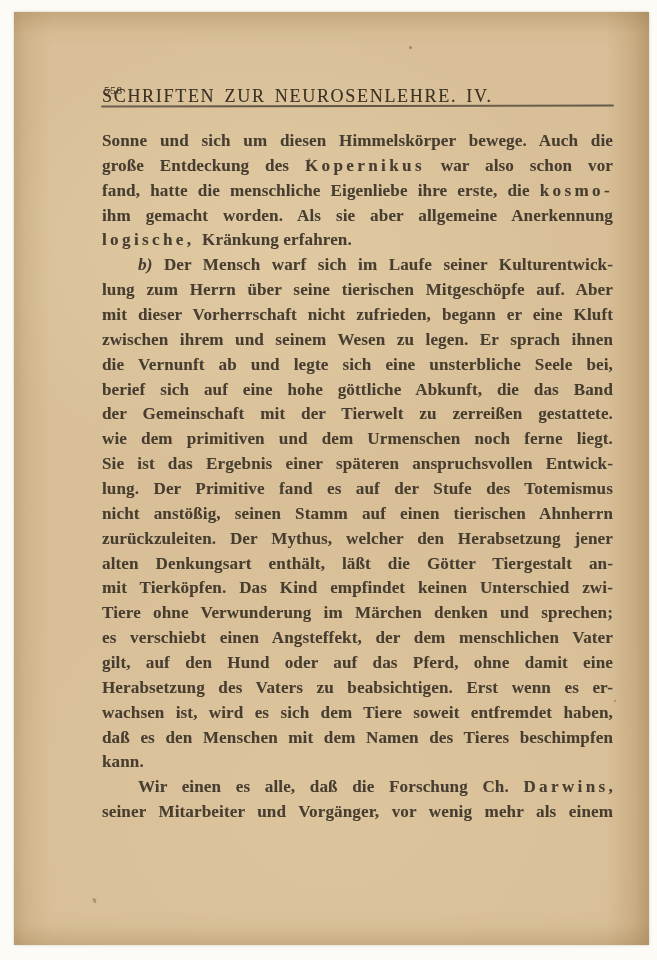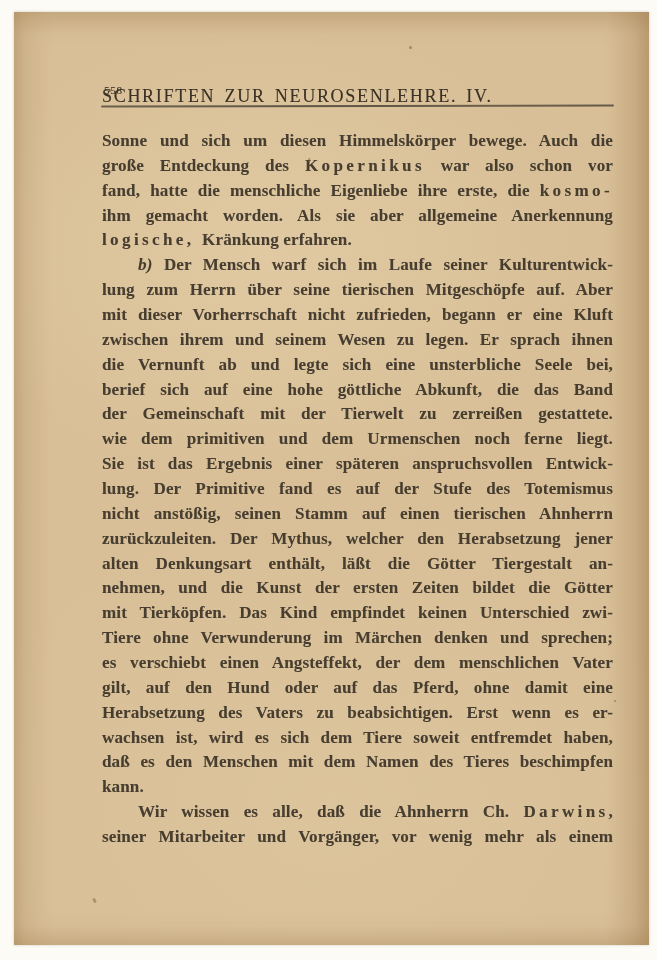--- a/index.html
+++ b/index.html
@@ -69,32 +69,31 @@
         <div class="line"><span>zwischen ihrem und seinem Wesen zu legen. Er sprach ihnen</span></div>
         <div class="line"><span>die Vernunft ab und legte sich eine unsterbliche Seele bei,</span></div>
         <div class="line"><span>berief sich auf eine hohe göttliche Abkunft, die das Band</span></div>
         <div class="line"><span>der Gemeinschaft mit der Tierwelt zu zerreißen gestattete.</span></div>
         <div class="line"><span>wie dem primitiven und dem Urmenschen noch ferne liegt.</span></div>
         <div class="line"><span>Sie ist das Ergebnis einer späteren anspruchsvollen Entwick-</span></div>
         <div class="line"><span>lung. Der Primitive fand es auf der Stufe des Totemismus</span></div>
         <div class="line"><span>nicht anstößig, seinen Stamm auf einen tierischen Ahnherrn</span></div>
         <div class="line"><span>zurückzuleiten. Der Mythus, welcher den Herabsetzung jener</span></div>
         <div class="line"><span>alten Denkungsart enthält, läßt die Götter Tiergestalt an-</span></div>
-        <div class="line"><span>nehmen, und die Kunst der ersten Zeiten bildet die Götter</span></div>
         <div class="line"><span>mit Tierköpfen. Das Kind empfindet keinen Unterschied zwi-</span></div>
         <div class="line"><span>Tiere ohne Verwunderung im Märchen denken und sprechen;</span></div>
         <div class="line"><span>es verschiebt einen Angsteffekt, der dem menschlichen Vater</span></div>
         <div class="line"><span>gilt, auf den Hund oder auf das Pferd, ohne damit eine</span></div>
         <div class="line"><span>Herabsetzung des Vaters zu beabsichtigen. Erst wenn es er-</span></div>
         <div class="line"><span>wachsen ist, wird es sich dem Tiere soweit entfremdet haben,</span></div>
         <div class="line"><span>daß es den Menschen mit dem Namen des Tieres beschimpfen</span></div>
         <div class="line last"><span>kann.</span></div>
       </div>
       <div class="para indent">
-        <div class="line"><span>Wir wissen es alle, daß die Ahnherrn Ch. </span><span class="sp">Darwins</span><span>,</span></div>
+        <div class="line"><span>Wir einen es alle, daß die Forschung Ch. </span><span class="sp">Darwins</span><span>,</span></div>
         <div class="line"><span>seiner Mitarbeiter und Vorgänger, vor wenig mehr als einem</span></div>
       </div>
     </div>
   <div class="speck s1"></div>
   <div class="speck s2"></div>
   <div class="speck s3"></div>
   <div class="speck s4"></div>
 </div>
 
 </body></html>

